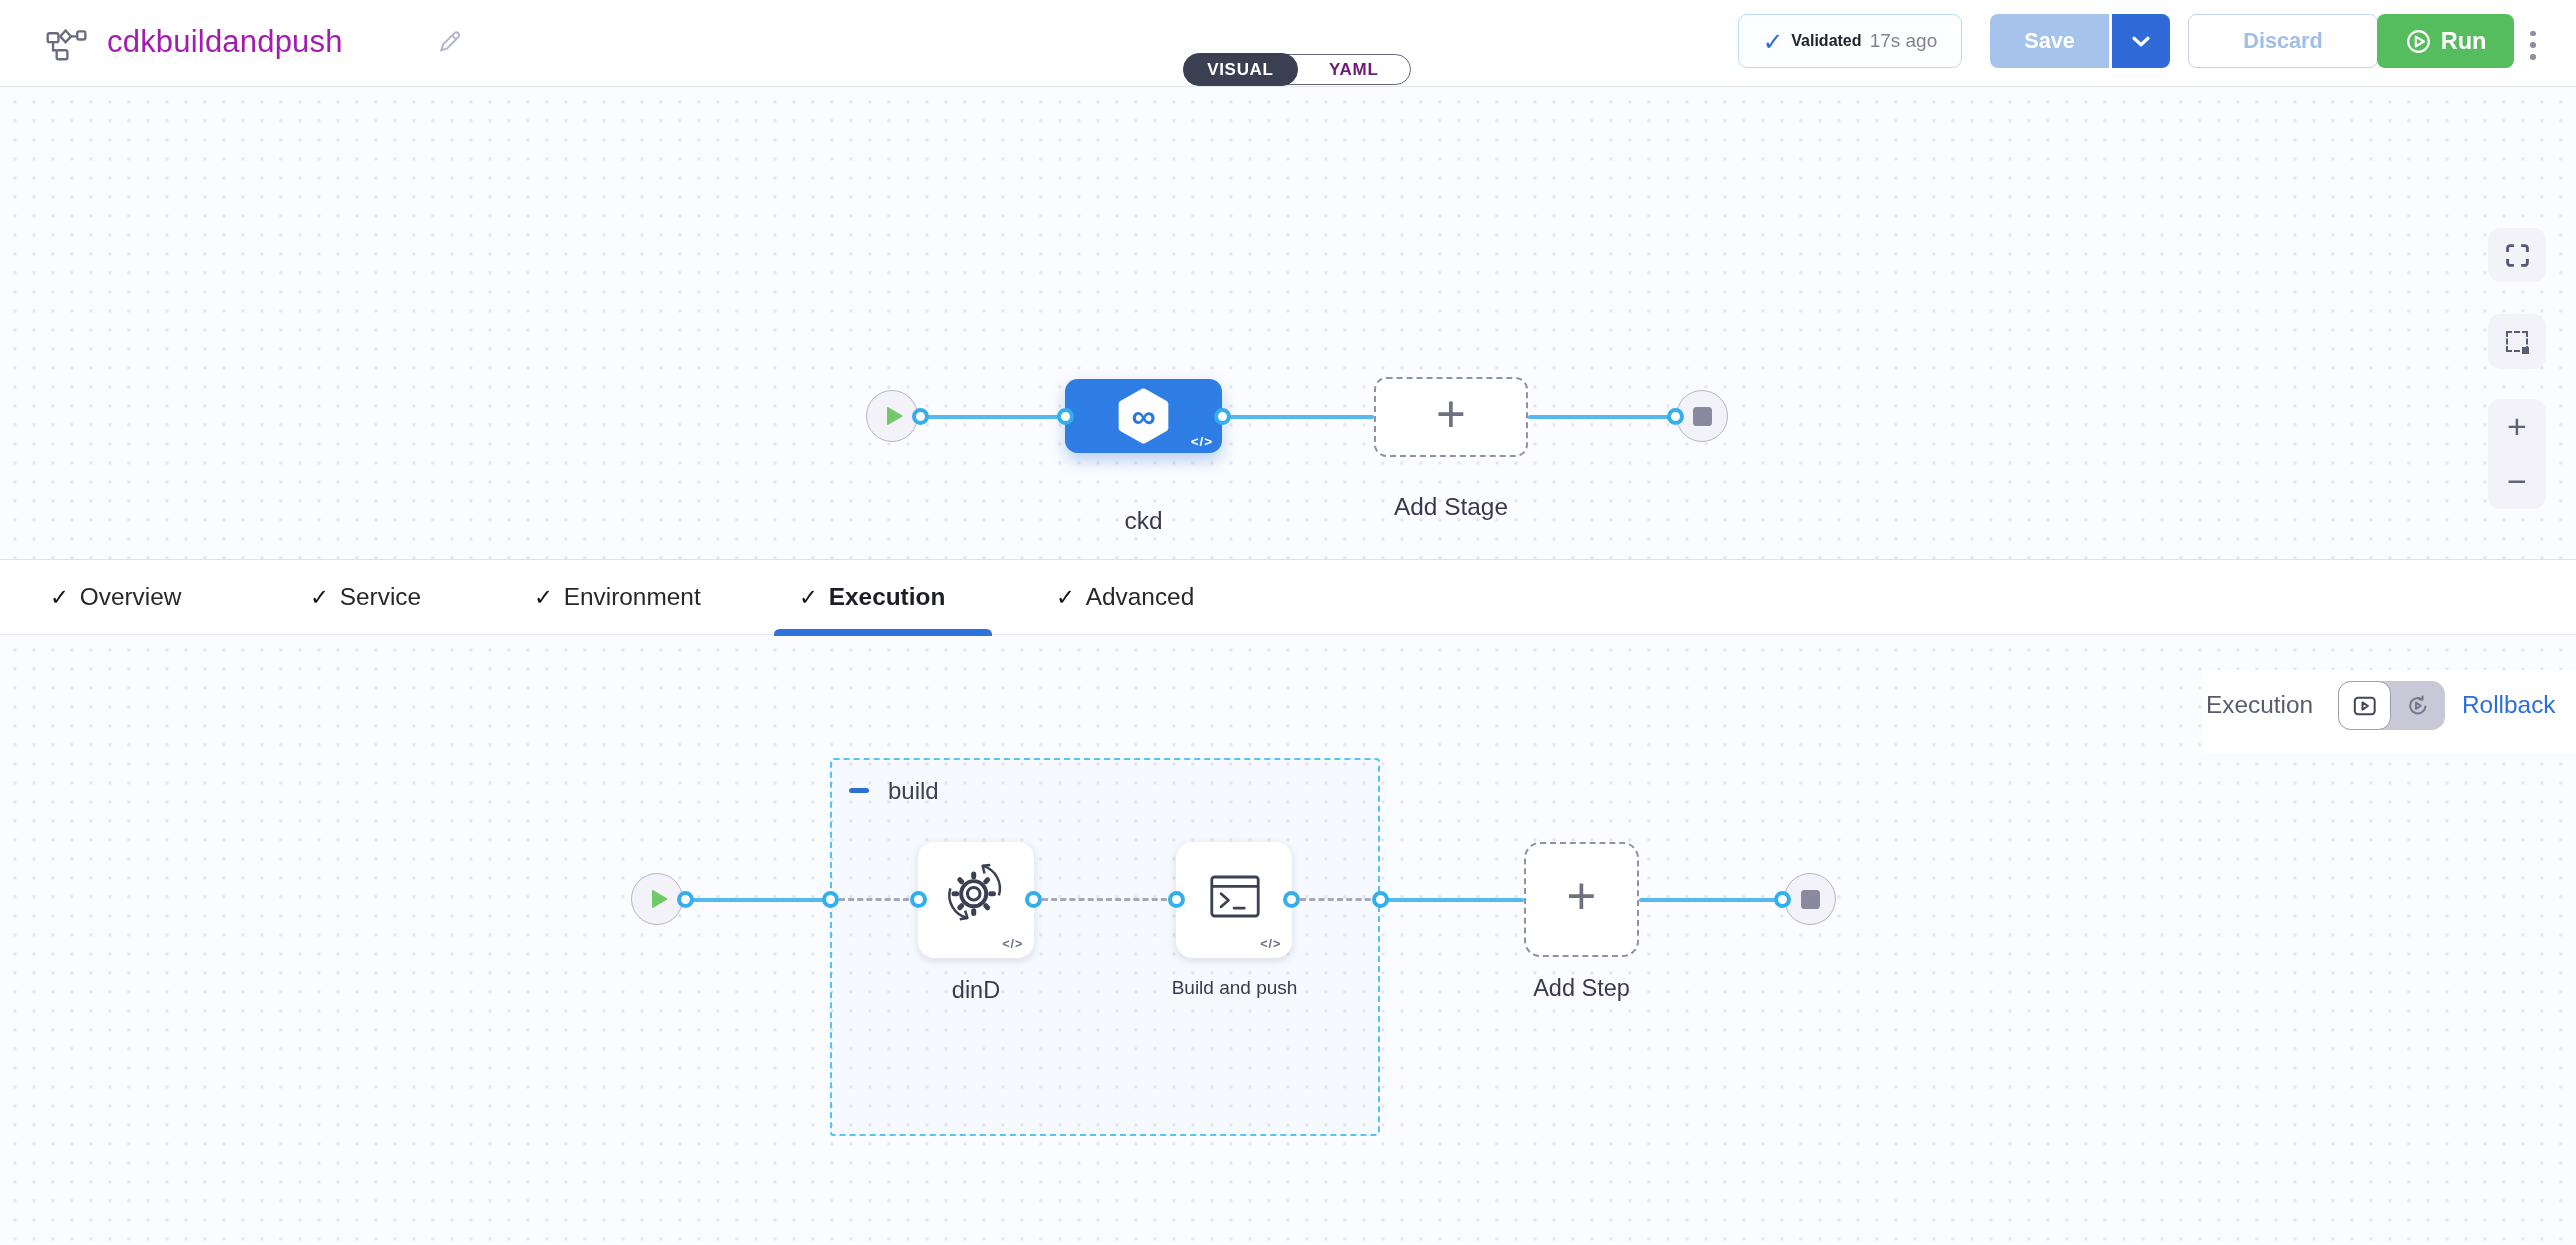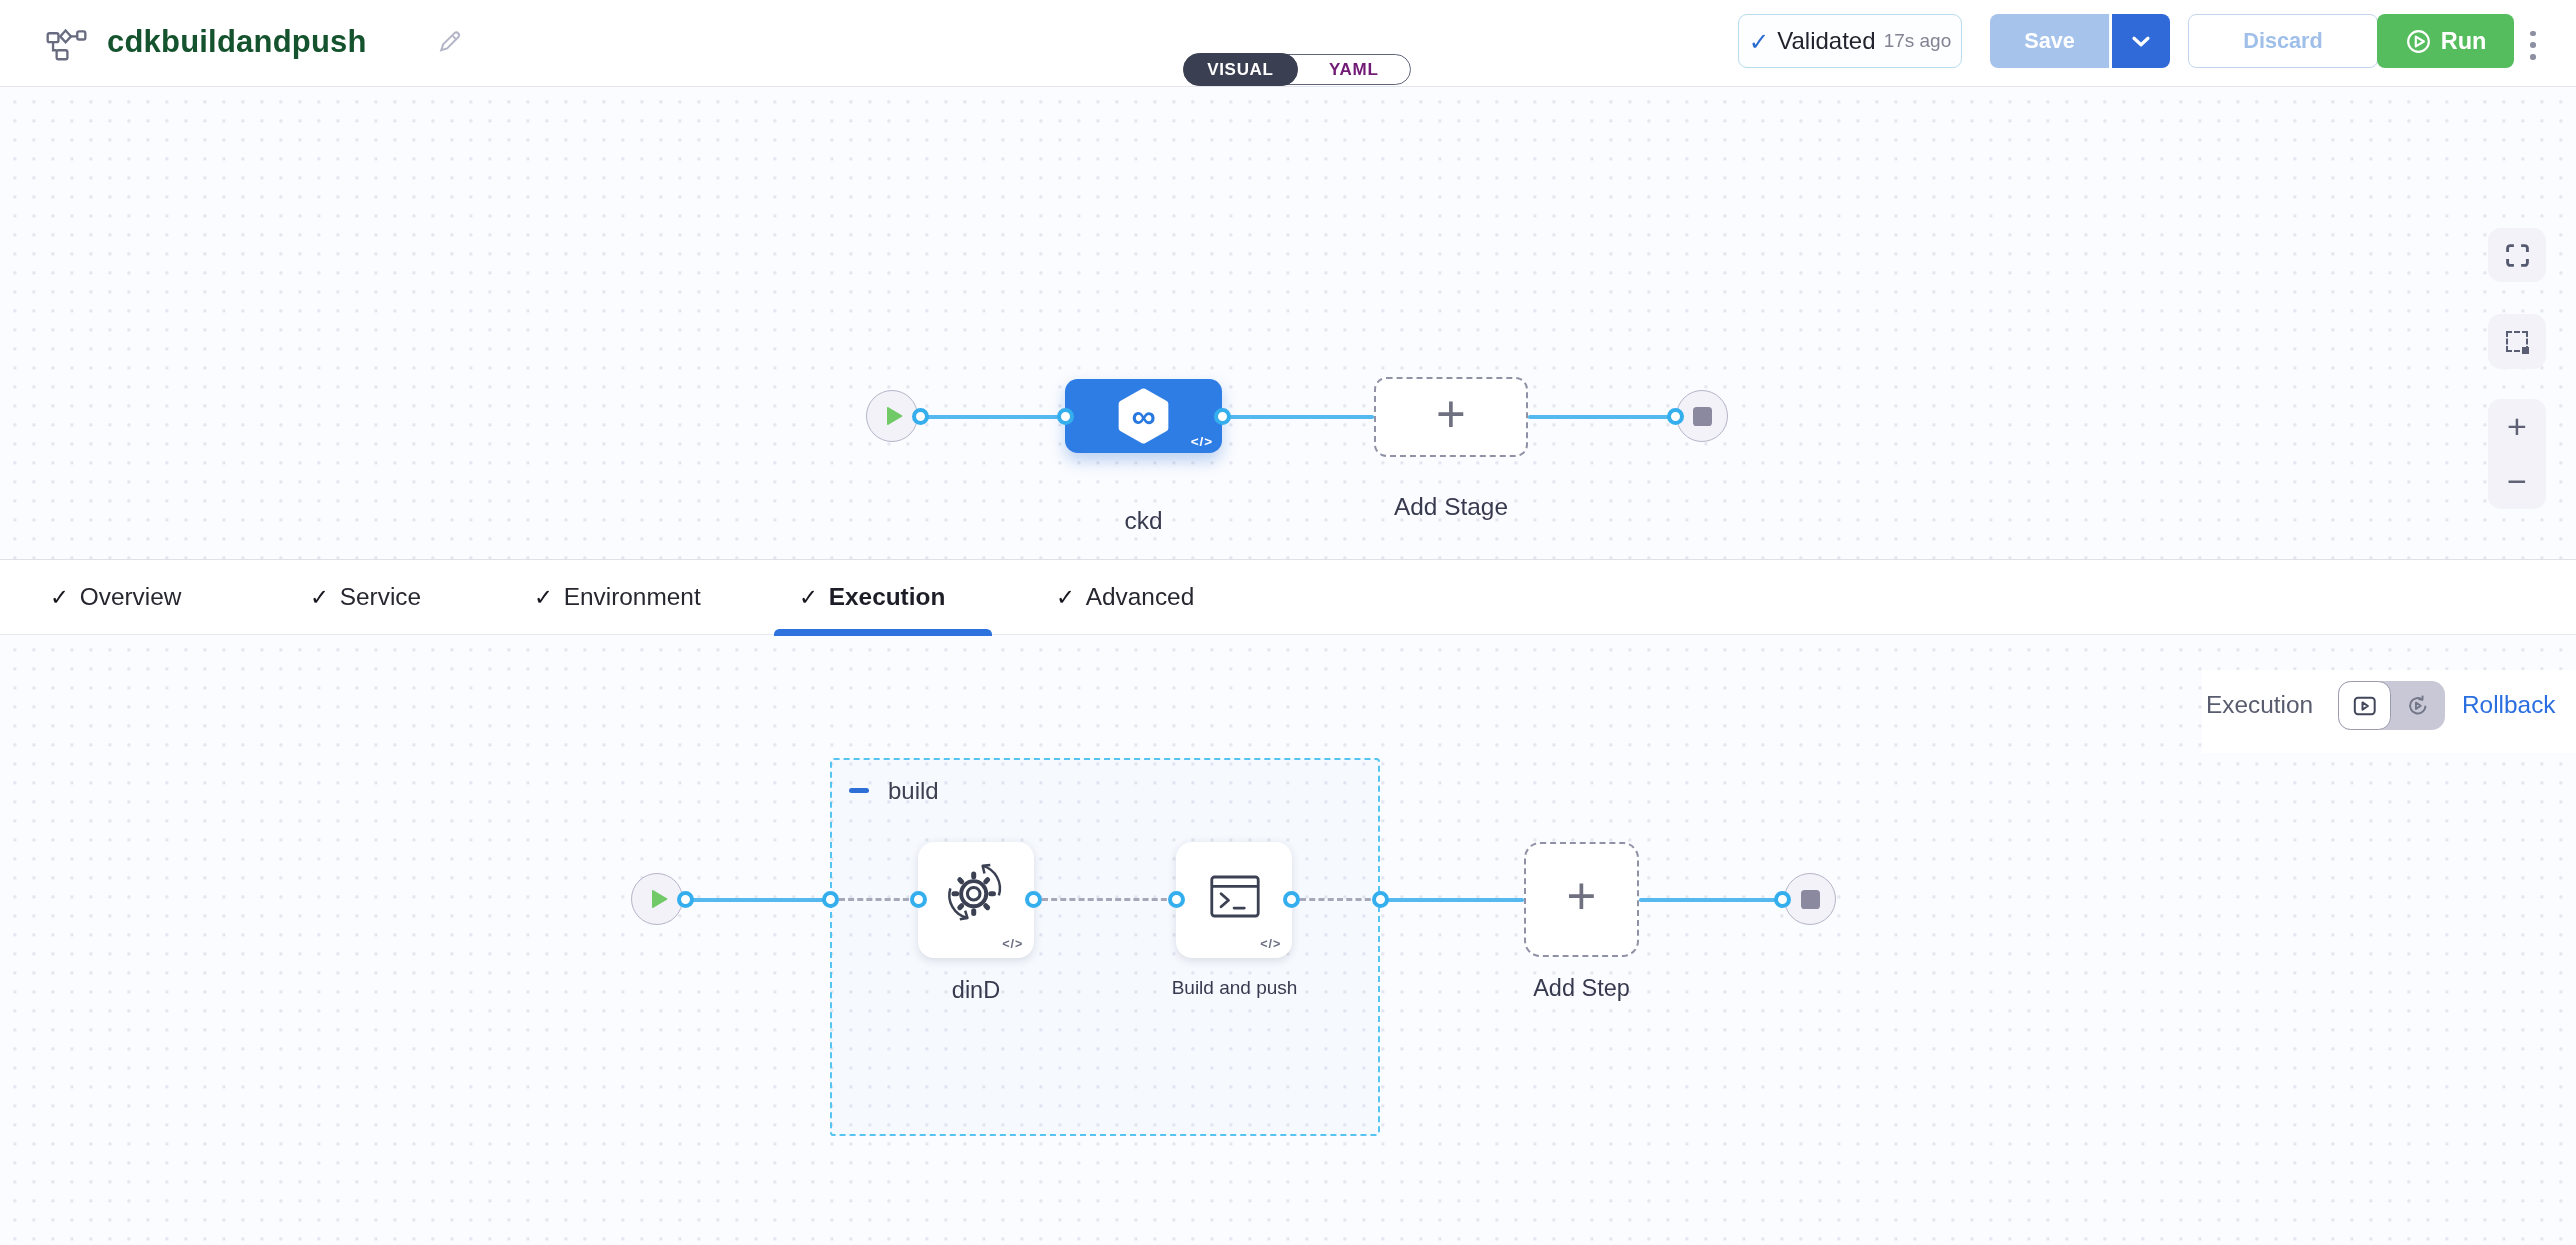--- a/index.html
+++ b/index.html
@@ -3,30 +3,30 @@
 <meta charset="utf-8">
 <style>
   * { margin:0; padding:0; box-sizing:border-box; }
   html,body { width:2576px; height:1246px; overflow:hidden; }
   body { font-family:"Liberation Sans","DejaVu Sans",sans-serif; background:#fbfcff; position:relative; }
   .abs { position:absolute; }
 
   
   .header { position:absolute; top:0; left:0; width:2576px; height:87px; background:#ffffff;
             border-bottom:0.9px solid #e5e6ec; z-index:30; }
-  .title { position:absolute; left:107px; top:24.4px; font-size:31px; font-weight:700; color:#14532d; letter-spacing:0.2px; }
+  .title { position:absolute; left:107px; top:24.4px; font-size:31px; font-weight:400; color:#a21caf; letter-spacing:0.2px; }
   .mode-toggle { position:absolute; left:1184px; top:28px; width:227px; height:31px; border:1.8px solid #61657a;
                  border-radius:16.2px; background:#fff; display:flex; z-index:2;margin-top:26px; }
   .mode-seg { flex:1; display:flex; align-items:center; justify-content:center; font-size:17px; font-weight:700;
               letter-spacing:0.7px; color:#701a75; border-radius:14.4px; cursor:pointer; }
   .mode-seg.sel { background:#3b3f52; color:#fff; margin:-1.8px 0 -1.8px -1.8px; border:1.8px solid #3b3f52; border-radius:16.2px; }
   .validated { position:absolute; left:1738px; top:14.4px; width:224px; height:54px; border:1.8px solid #b8dcee;
                background:#fdfeff; border-radius:9px; display:flex; align-items:center; justify-content:center; gap:8.1px; }
   .validated .vcheck { color:#2a6ad3; font-size:24.4px; font-weight:700; }
-  .validated .vlabel { font-size:24px; font-weight:400; color:#22232d; }
+  .validated .vlabel { font-size:16px; font-weight:700; color:#22232d; }
   .validated .vtime  { font-size:19px; color:#808391; }
   .btn { display:flex; align-items:center; justify-content:center; border-radius:8.1px; font-weight:700; cursor:pointer;text-align:center; }
   .save-main { position:absolute; left:1990px; top:14.4px; width:120px; height:54px; background:#a6c3eb; color:#fff;
                font-size:21.7px; border-radius:8.1px 0 0 8.1px; border-right:1.8px solid rgba(255,255,255,.9); }
   .save-caret { position:absolute; left:2112px; top:14.4px; width:58px; height:54px; background:#2f6ad8; border-radius:0 8.1px 8.1px 0; }
   .discard { position:absolute; left:2188px; top:14.4px; width:190px; height:54px; background:#fff; border:1.8px solid #c3d4ee;
              color:#9fbfe9; font-size:21.7px; }
   .run { position:absolute; left:2377px; top:14.4px; width:137px; height:54px; background:#56bd5f; color:#fff; font-size:23.5px; gap:9px; }
   .kebab { position:absolute; left:2522px; top:21.7px; width:21.7px; height:47px; display:flex; flex-direction:column;
            align-items:center; justify-content:center; gap:6.3px; cursor:pointer; }

